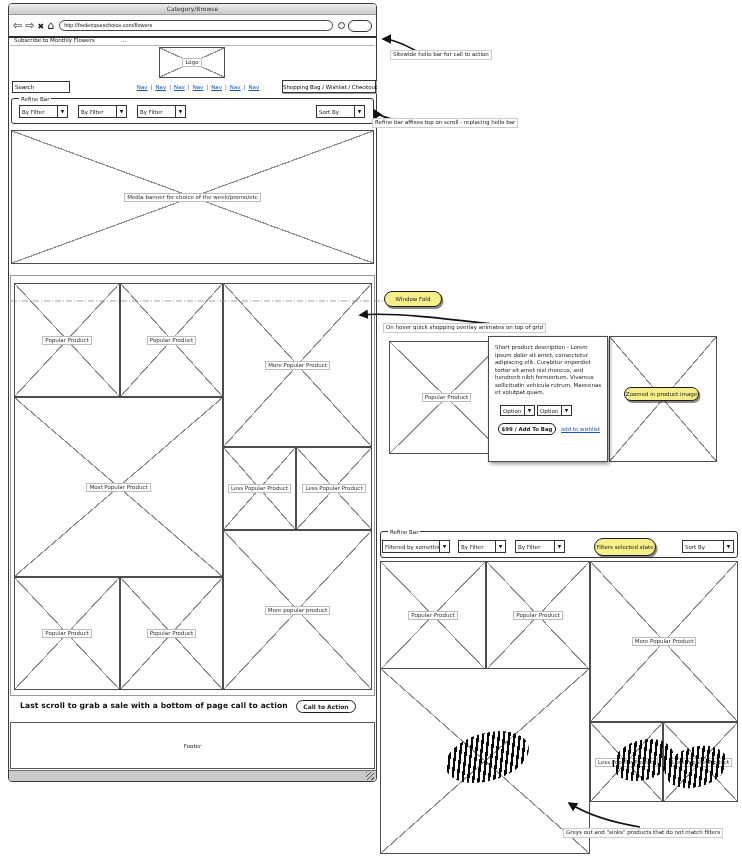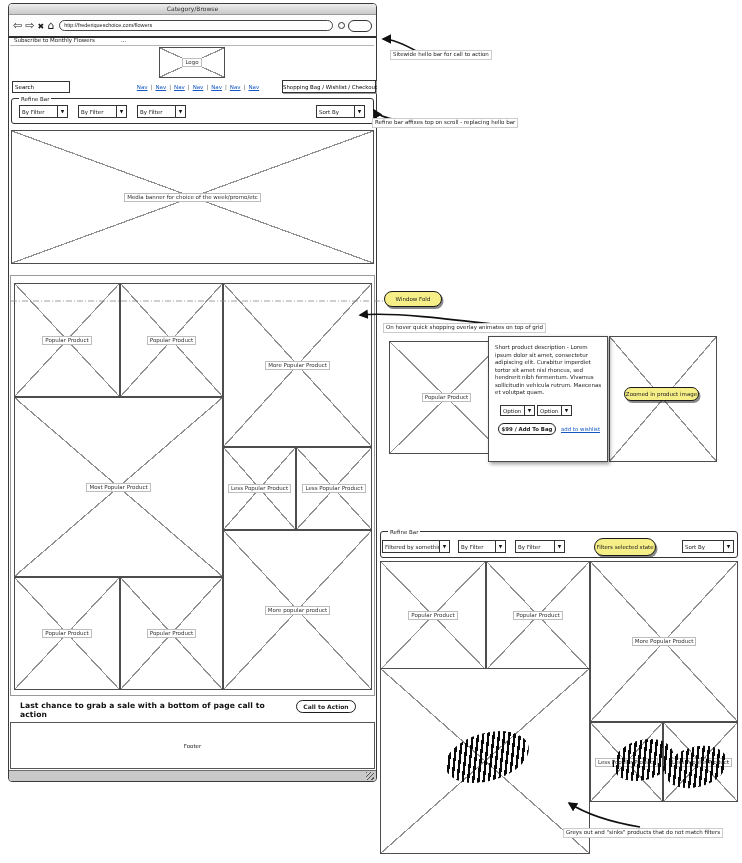--- a/index.html
+++ b/index.html
@@ -149,21 +149,21 @@
   <div class="xbox" style="left:223px;top:530px;width:149px;height:160px;">
       <span class="xlabel">More popular product</span>
     </div>
   <div class="xbox" style="left:14px;top:577px;width:106px;height:113px;">
       <span class="xlabel">Popular Product</span>
     </div>
   <div class="xbox" style="left:120px;top:577px;width:103px;height:113px;">
       <span class="xlabel">Popular Product</span>
     </div>
 
-  <div class="abs" style="left:20px;top:701px;width:272px;font-size:7.6px;font-weight:bold;letter-spacing:0.1px;color:#111;">Last chance to grab a sale with a bottom of page call to action</div>
+  <div class="abs" style="left:20px;top:701px;width:272px;font-size:7.6px;font-weight:bold;letter-spacing:0.1px;color:#111;">Last scroll to grab a sale with a bottom of page call to action</div>
   <div class="pillbtn abs" style="left:296px;top:700px;width:60px;height:13px;">Call to Action</div>
 
   <div class="abs" style="left:10px;top:722px;width:365px;height:47px;border:1.2px solid #555;box-sizing:border-box;display:flex;align-items:center;justify-content:center;">
     <span style="font-size:5.5px;">Footer</span>
   </div>
 
   <div class="note" style="left:390px;top:50px;">Sitewide hello bar for call to action</div>
   <div class="note" style="left:372px;top:118px;">Refine bar affixes top on scroll - replacing hello bar</div>
   <div class="sticky" style="left:384px;top:291px;width:58px;height:16px;">Window Fold</div>
   <div class="note" style="left:383px;top:323px;">On hover quick shopping overlay animates on top of grid</div>

